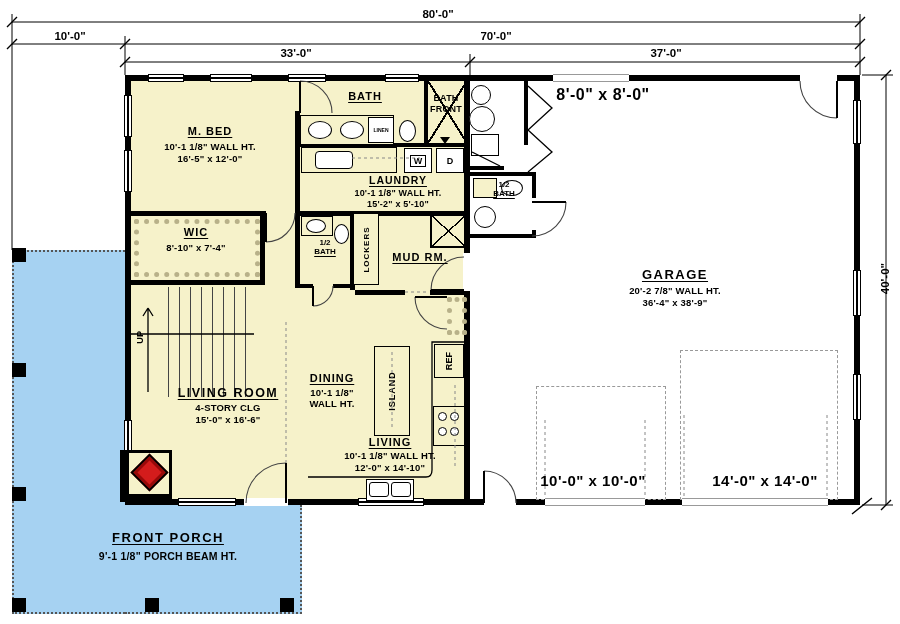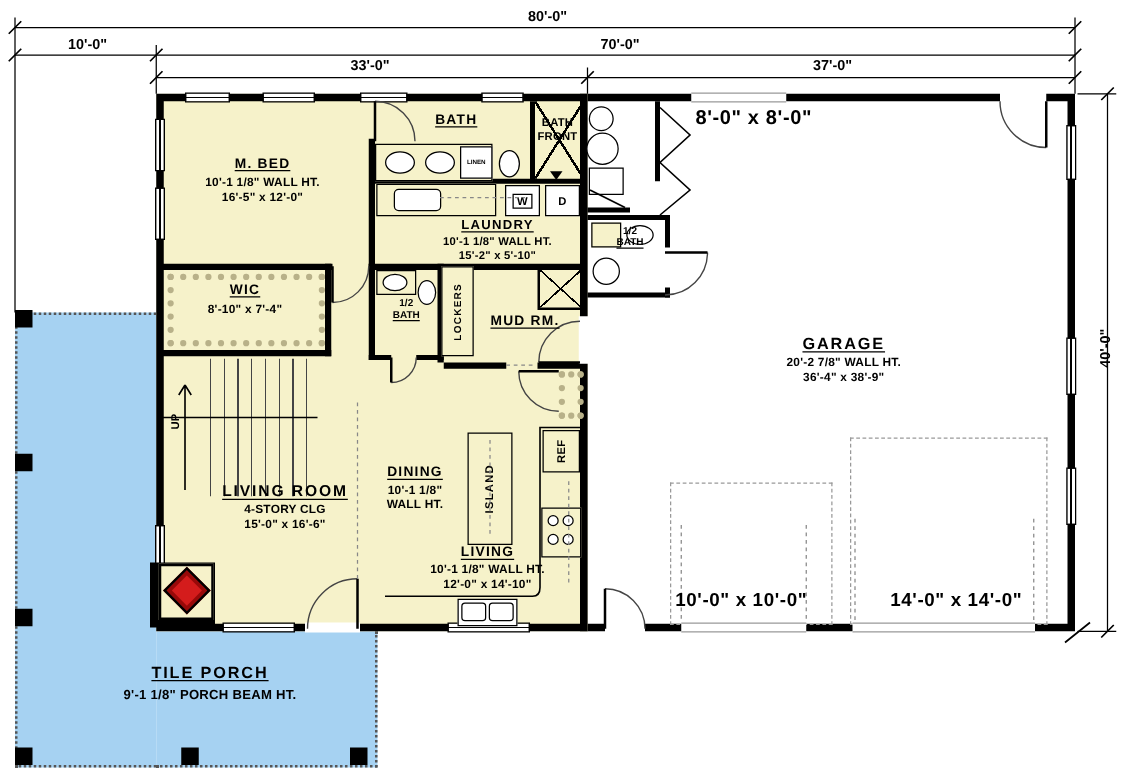--- a/index.html
+++ b/index.html
@@ -245,16 +245,16 @@
   <div class="lbl t10" style="left:612px;top:286px;width:126px;">20'-2 7/8" WALL HT.</div>
   <div class="lbl t10" style="left:618px;top:298px;width:114px;">36'-4" x 38'-9"</div>
   <div class="lbl t16" style="left:548px;top:86px;width:110px;">8'-0" x 8'-0"</div>
 
   <div class="lbl t8" style="left:482px;top:180px;width:44px;">1/2</div>
   <div class="lbl t8 u" style="left:482px;top:189px;width:44px;">BATH</div>
 
   <div class="lbl t15" style="left:538px;top:472px;width:110px;">10'-0" x 10'-0"</div>
   <div class="lbl t15" style="left:697px;top:472px;width:136px;">14'-0" x 14'-0"</div>
 
-  <div class="lbl t13 u" style="left:98px;top:531px;width:140px;">TILE PORCH</div>
+  <div class="lbl t13 u" style="left:98px;top:531px;width:140px;">FRONT PORCH</div>
   <div class="lbl t10" style="left:83px;top:550px;width:170px;font-size:10.5px;">9'-1 1/8" PORCH BEAM HT.</div>
 
 </div>
 
 </body></html>

